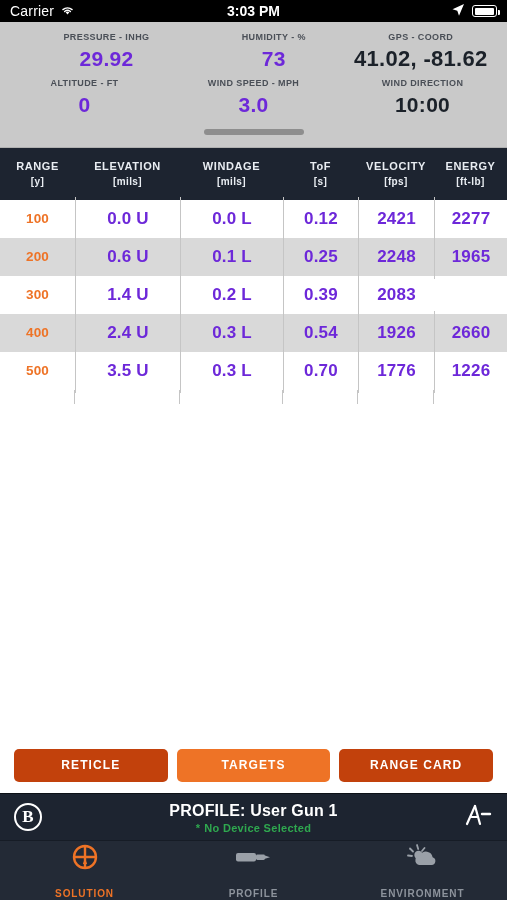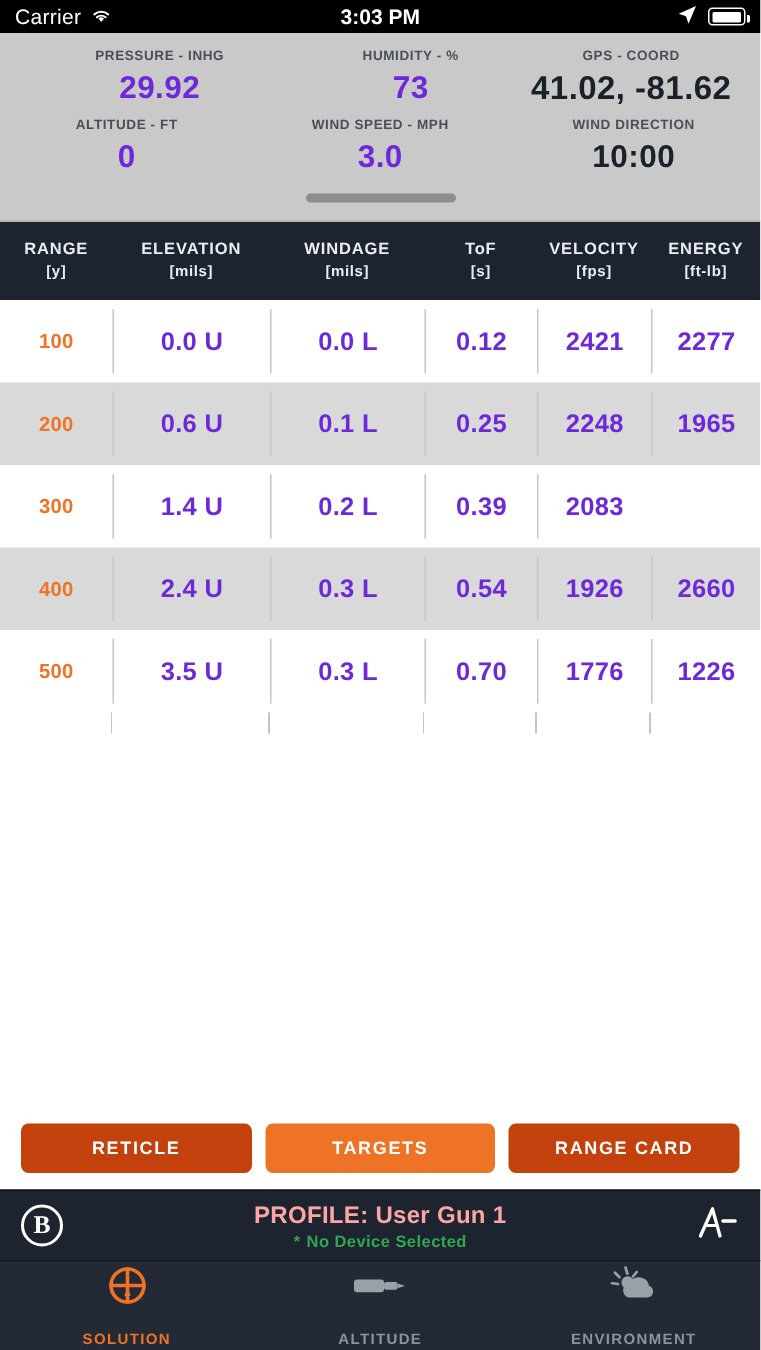--- a/index.html
+++ b/index.html
@@ -54,21 +54,21 @@
   
   .tablewrap { flex: 1 1 auto; background: #fff; overflow: hidden; }
   .thead {
     background: #1d2430; display: flex; height: 52px; align-items: center;
   }
   .thead .th {
     color: #e9edf2; text-align: center; font-size: 11px; font-weight: 700;
     letter-spacing: .6px; line-height: 15px;
   }
   .th .unit { display: block; font-size: 10px; font-weight: 700; letter-spacing: .4px; }
-  .trow { display: flex; height: 55px; align-items: center; background: #fff; }
+  .trow { display: flex; height: 38px; align-items: center; background: #fff; }
   .trow.alt { background: #d9d9d9; }
   .td {
     text-align: center; font-size: 17px; font-weight: 700; color: #6d28d9;
     height: 43.5px; line-height: 43.5px; letter-spacing: .2px;
   }
   .td.range { color: #ee7326; font-size: 13.5px; }
   
   .c0 { flex: 0 0 75px; }
   .c1 { flex: 0 0 105px; }
   .c2 { flex: 0 0 103px; }
@@ -105,21 +105,21 @@
     padding: 0 14px; position: relative; border-top: 1px solid #0d1117;
   }
   .blogo {
     width: 28px; height: 28px; border-radius: 50%; border: 2.2px solid #fff;
     color: #fff; font-size: 17px; font-weight: 700; line-height: 24px;
     text-align: center; font-family: "Liberation Serif", serif;
   }
   .profilecenter {
     position: absolute; left: 0; right: 0; text-align: center; pointer-events: none;
   }
-  .profiletitle { color: #fca5a5; font-size: 16px; font-weight: 700; letter-spacing: .2px; line-height: 21px; }
+  .profiletitle { color: #ffffff; font-size: 16px; font-weight: 700; letter-spacing: .2px; line-height: 21px; }
   .profilesub { color: #2fa84f; font-size: 11px; font-weight: 700; letter-spacing: .3px; line-height: 14px; }
   .bt-glyph { color: #2fa84f; font-size: 11px; margin-right: 4px; }
   .alogo { margin-left: auto; color: #fff; }
 
   
   .tabbar {
     flex: 0 0 60px; background: #232a36; display: flex; align-items: center;
     border-top: 1px solid #161c26;
   }
   .tab { flex: 1 1 33.33%; text-align: center; cursor: pointer; }
@@ -298,21 +298,21 @@
       <span class="tablabel">SOLUTION</span>
     </div>
     <div class="tab">
       <div class="tabicon">
         <svg width="40" height="18" viewBox="0 0 40 18">
           <rect x="2" y="5" width="20" height="8.5" rx="2" fill="#9aa0a8"></rect>
           <rect x="22" y="6.6" width="9" height="5.3" rx="1.4" fill="#9aa0a8"></rect>
           <path d="M31 7.6 L36 9.2 L31 10.8 Z" fill="#9aa0a8"></path>
         </svg>
       </div>
-      <span class="tablabel">ALTITUDE</span>
+      <span class="tablabel">PROFILE</span>
     </div>
     <div class="tab">
       <div class="tabicon">
         <svg width="36" height="28" viewBox="0 0 36 28">
           <g stroke="#9aa0a8" stroke-width="1.8" stroke-linecap="round">
             <path d="M12 2 L13.2 6"></path>
               <path d="M5 5.5 L8 8.5"></path>
               <path d="M3 12.5 L7 13"></path>
               <path d="M19.5 5 L17 8"></path>
           </g>

